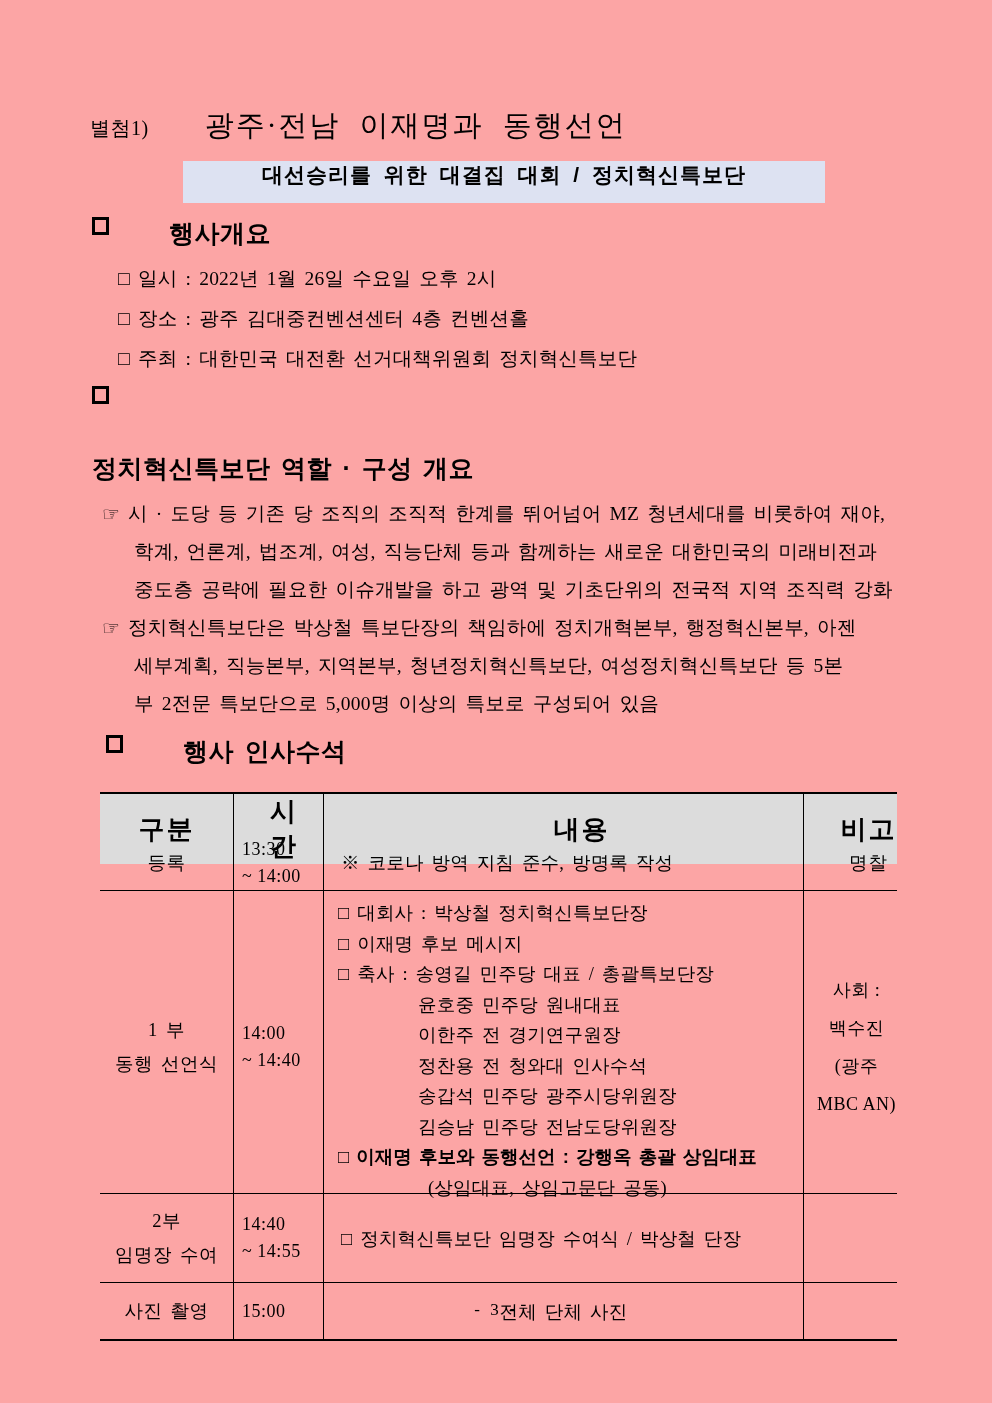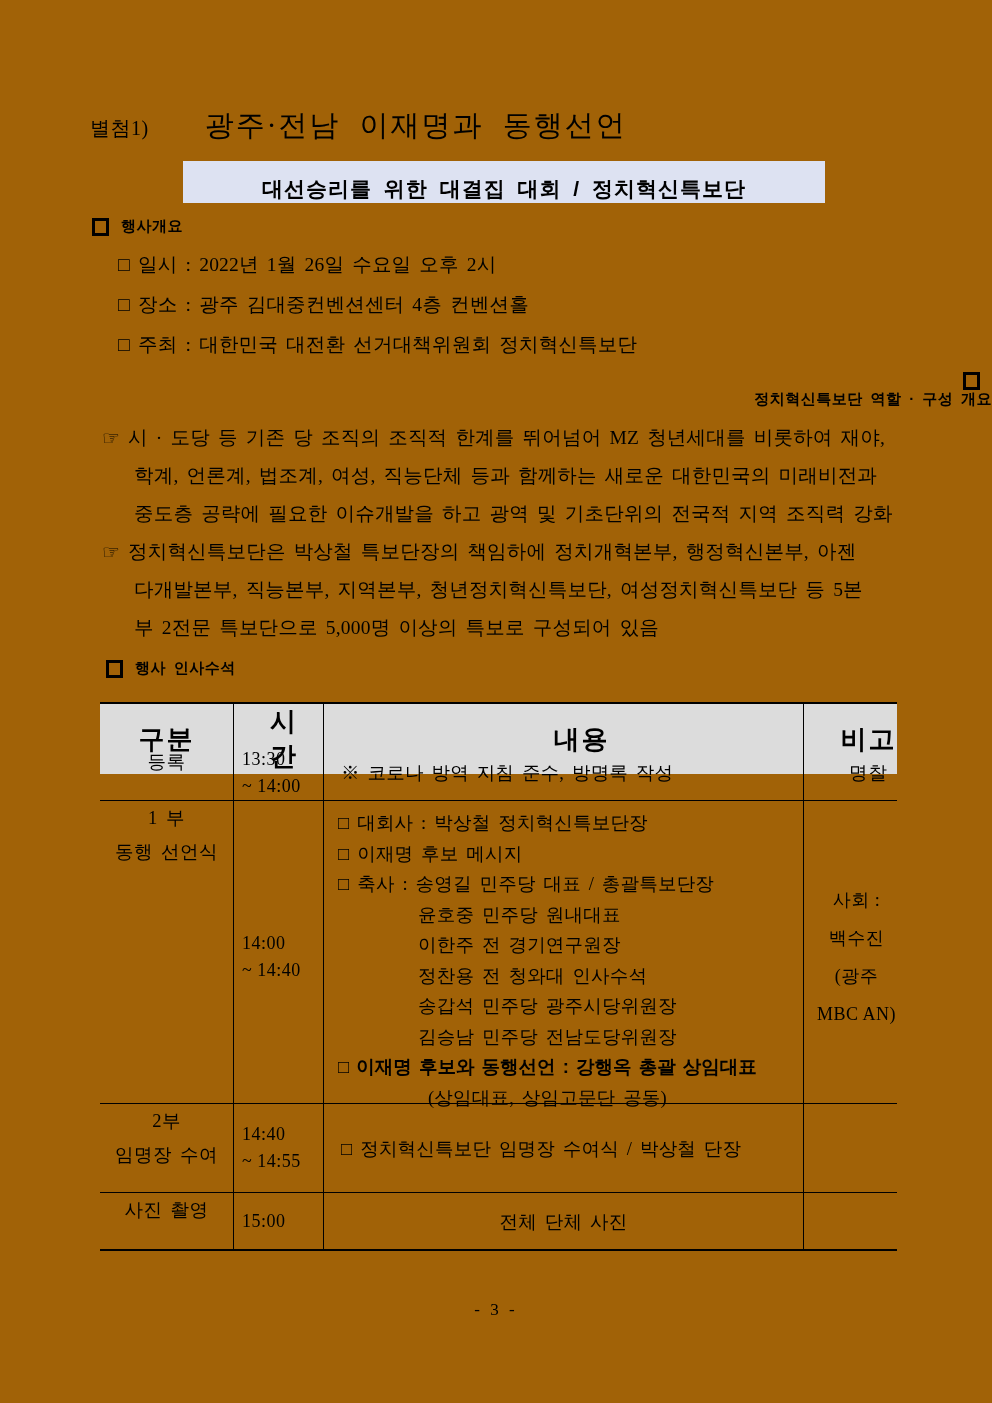--- a/index.html
+++ b/index.html
@@ -1,41 +1,41 @@
 <!DOCTYPE html>
 <html><head>
 <meta charset="utf-8">
 <style>
   html,body { margin:0; padding:0; }
   body {
     width:992px; height:1403px; background:#ffffff; color:#000;
     font-family:"Liberation Serif","DejaVu Serif",serif;
     -webkit-font-smoothing:antialiased;
   }
-  .page { position:relative; width:992px; height:1403px; overflow:hidden; background:#a16207; }
+  .page { position:relative; width:992px; height:1403px; overflow:hidden; background:#fca5a5; }
 
   
   .header-row { padding-top:106px; display:flex; align-items:baseline; }
   .attachment { margin-left:90px; font-size:20px; letter-spacing:0.5px; white-space:nowrap; }
   .doc-title {
     margin-left:56px; font-size:29px; font-weight:normal;
     letter-spacing:2px; word-spacing:10px; white-space:nowrap;
   }
   .subtitle-box {
     margin:15px 0 0 183px; width:642px; height:42px; background:#dde2f2;
-    display:flex; align-items:flex-end; justify-content:center;
+    display:flex; align-items:flex-start; justify-content:center;
     font-family:"Liberation Sans","DejaVu Sans",sans-serif;
     font-weight:bold; font-size:21px; letter-spacing:1px; word-spacing:5px; white-space:nowrap;
   }
 
   
   .section-heading {
-    display:flex; align-items:flex-end;
-    font-family:"Liberation Sans","DejaVu Sans",sans-serif;
-    font-weight:bold; font-size:15px; letter-spacing:0.5px; word-spacing:3px; white-space:nowrap;
+    display:flex; align-items:flex-start;
+    font-family:"Liberation Sans","DejaVu Sans",sans-serif;
+    font-weight:bold; font-size:25px; letter-spacing:0.5px; word-spacing:3px; white-space:nowrap;gap:48px;
   }
   .sh1 { margin:14px 0 0 92px; }
   .sh2 { margin:16px 0 0 92px;flex-direction:column; }
   .sh3 { margin:12px 0 0 106px; }
   .bullet-sq {
     flex:0 0 auto; width:11px; height:12px; border:3px solid #000; margin-right:12px;
   }
 
   
   .overview-items { margin-left:118px; }
@@ -71,21 +71,21 @@
     font-family:"Liberation Sans","DejaVu Sans",sans-serif;
     font-weight:bold; font-size:26px; letter-spacing:2px;
   }
   .h-row { height:40px; }
   .r1 { height:55px; }
   .r2 { height:302px; }
   .r3 { height:88px; }
   .r4 { height:56px; }
 
   .cell-cat {
-    flex-direction:column; align-items:center; 
+    flex-direction:column; align-items:center; justify-content:center;
     text-align:center; line-height:34px; letter-spacing:0.5px; word-spacing:3px;
   }
   .cell-time {
     flex-direction:column; justify-content:center;
     padding-left:8px; line-height:27px; font-size:18px; letter-spacing:0.5px;
   }
   .cell-content { flex-direction:column; justify-content:center; padding-left:17px; }
   .cell-content-r2 {
     flex-direction:column; justify-content:flex-start;
     padding:7px 0 0 14px; line-height:30.5px;
@@ -145,21 +145,21 @@
       <div class="pointer-line">시 · 도당 등 기존 당 조직의 조직적 한계를 뛰어넘어 MZ 청년세대를 비롯하여 재야,</div>
       <div class="pointer-line pl-indent">학계, 언론계, 법조계, 여성, 직능단체 등과 함께하는 새로운 대한민국의 미래비전과</div>
       <div class="pointer-line pl-indent">중도층 공략에 필요한 이슈개발을 하고 광역 및 기초단위의 전국적 지역 조직력 강화</div>
     </div>
   </div>
 
   <div class="pointer p2">
     <div class="pointer-marker">☞</div>
     <div class="pointer-lines">
       <div class="pointer-line">정치혁신특보단은 박상철 특보단장의 책임하에 정치개혁본부, 행정혁신본부, 아젠</div>
-      <div class="pointer-line pl-indent">다개발본부, 직능본부, 지역본부, 청년정치혁신특보단, 여성정치혁신특보단 등 5본</div>
+      <div class="pointer-line pl-indent">세부계획, 직능본부, 지역본부, 청년정치혁신특보단, 여성정치혁신특보단 등 5본</div>
       <div class="pointer-line pl-indent">부 2전문 특보단으로 5,000명 이상의 특보로 구성되어 있음</div>
     </div>
   </div>
 
   <div class="section-heading sh3">
     <span class="bullet-sq"></span>
     <span>행사 인사수석</span>
   </div>
 
   <div class="tbl">

